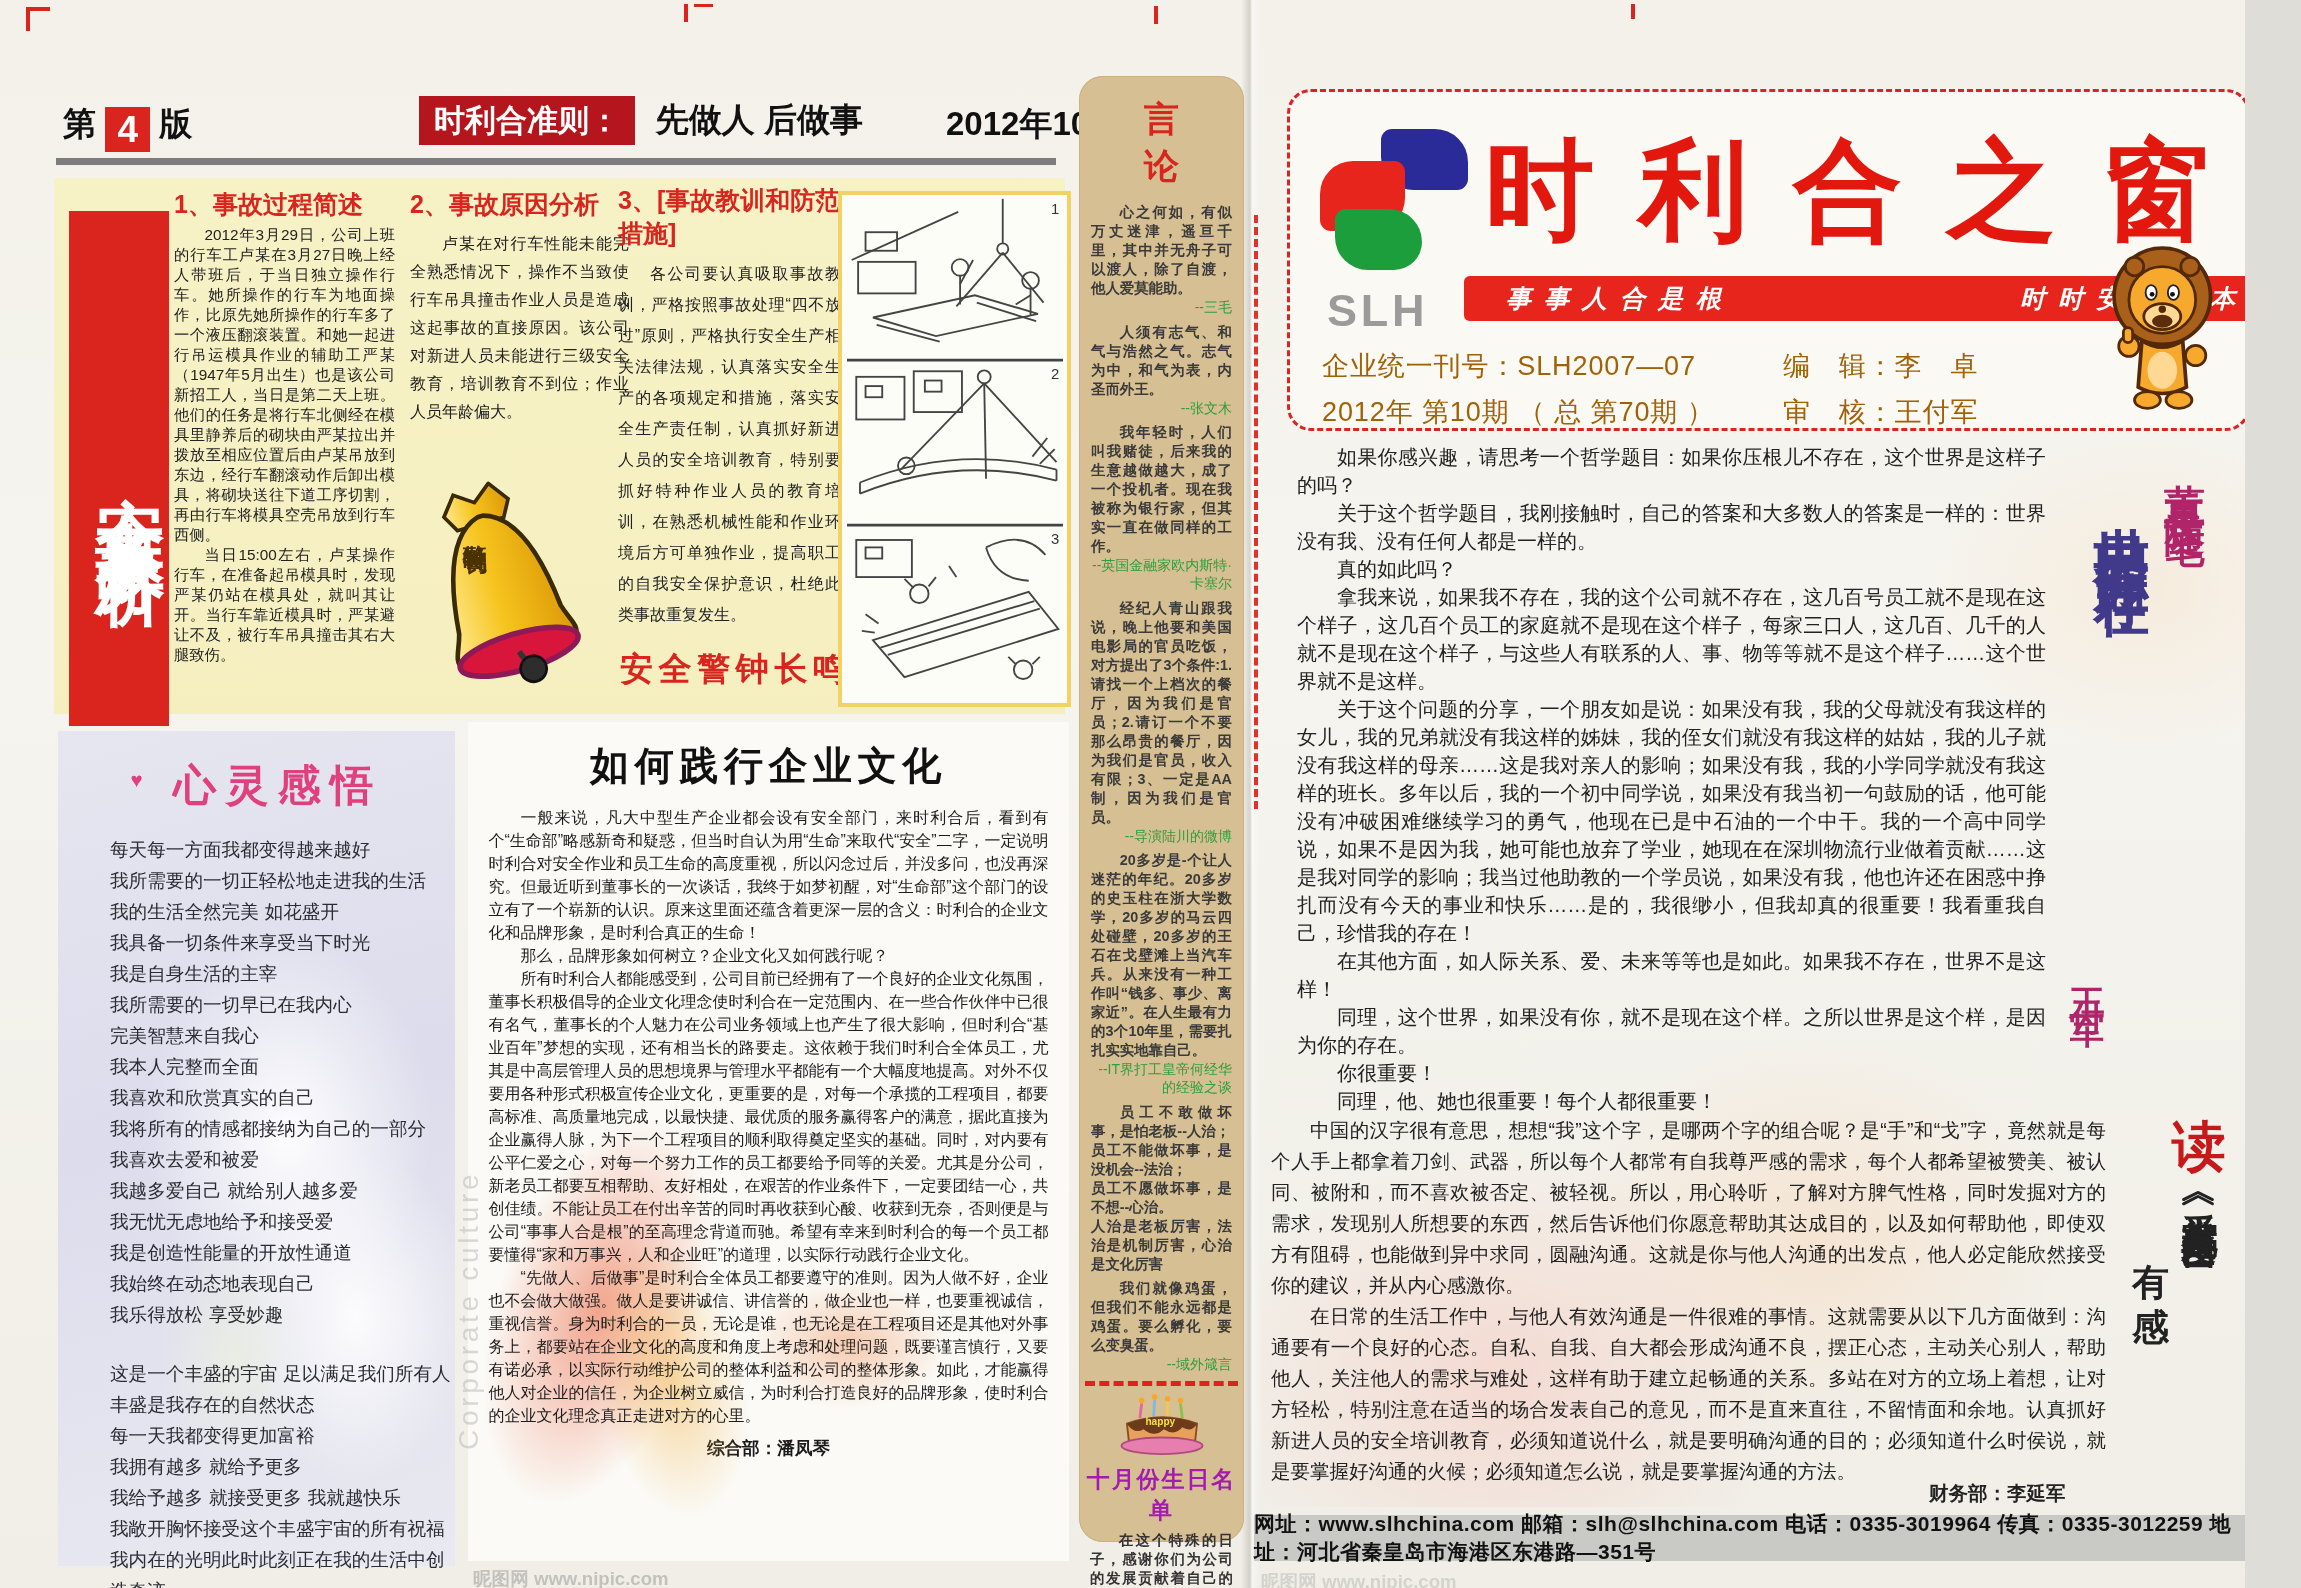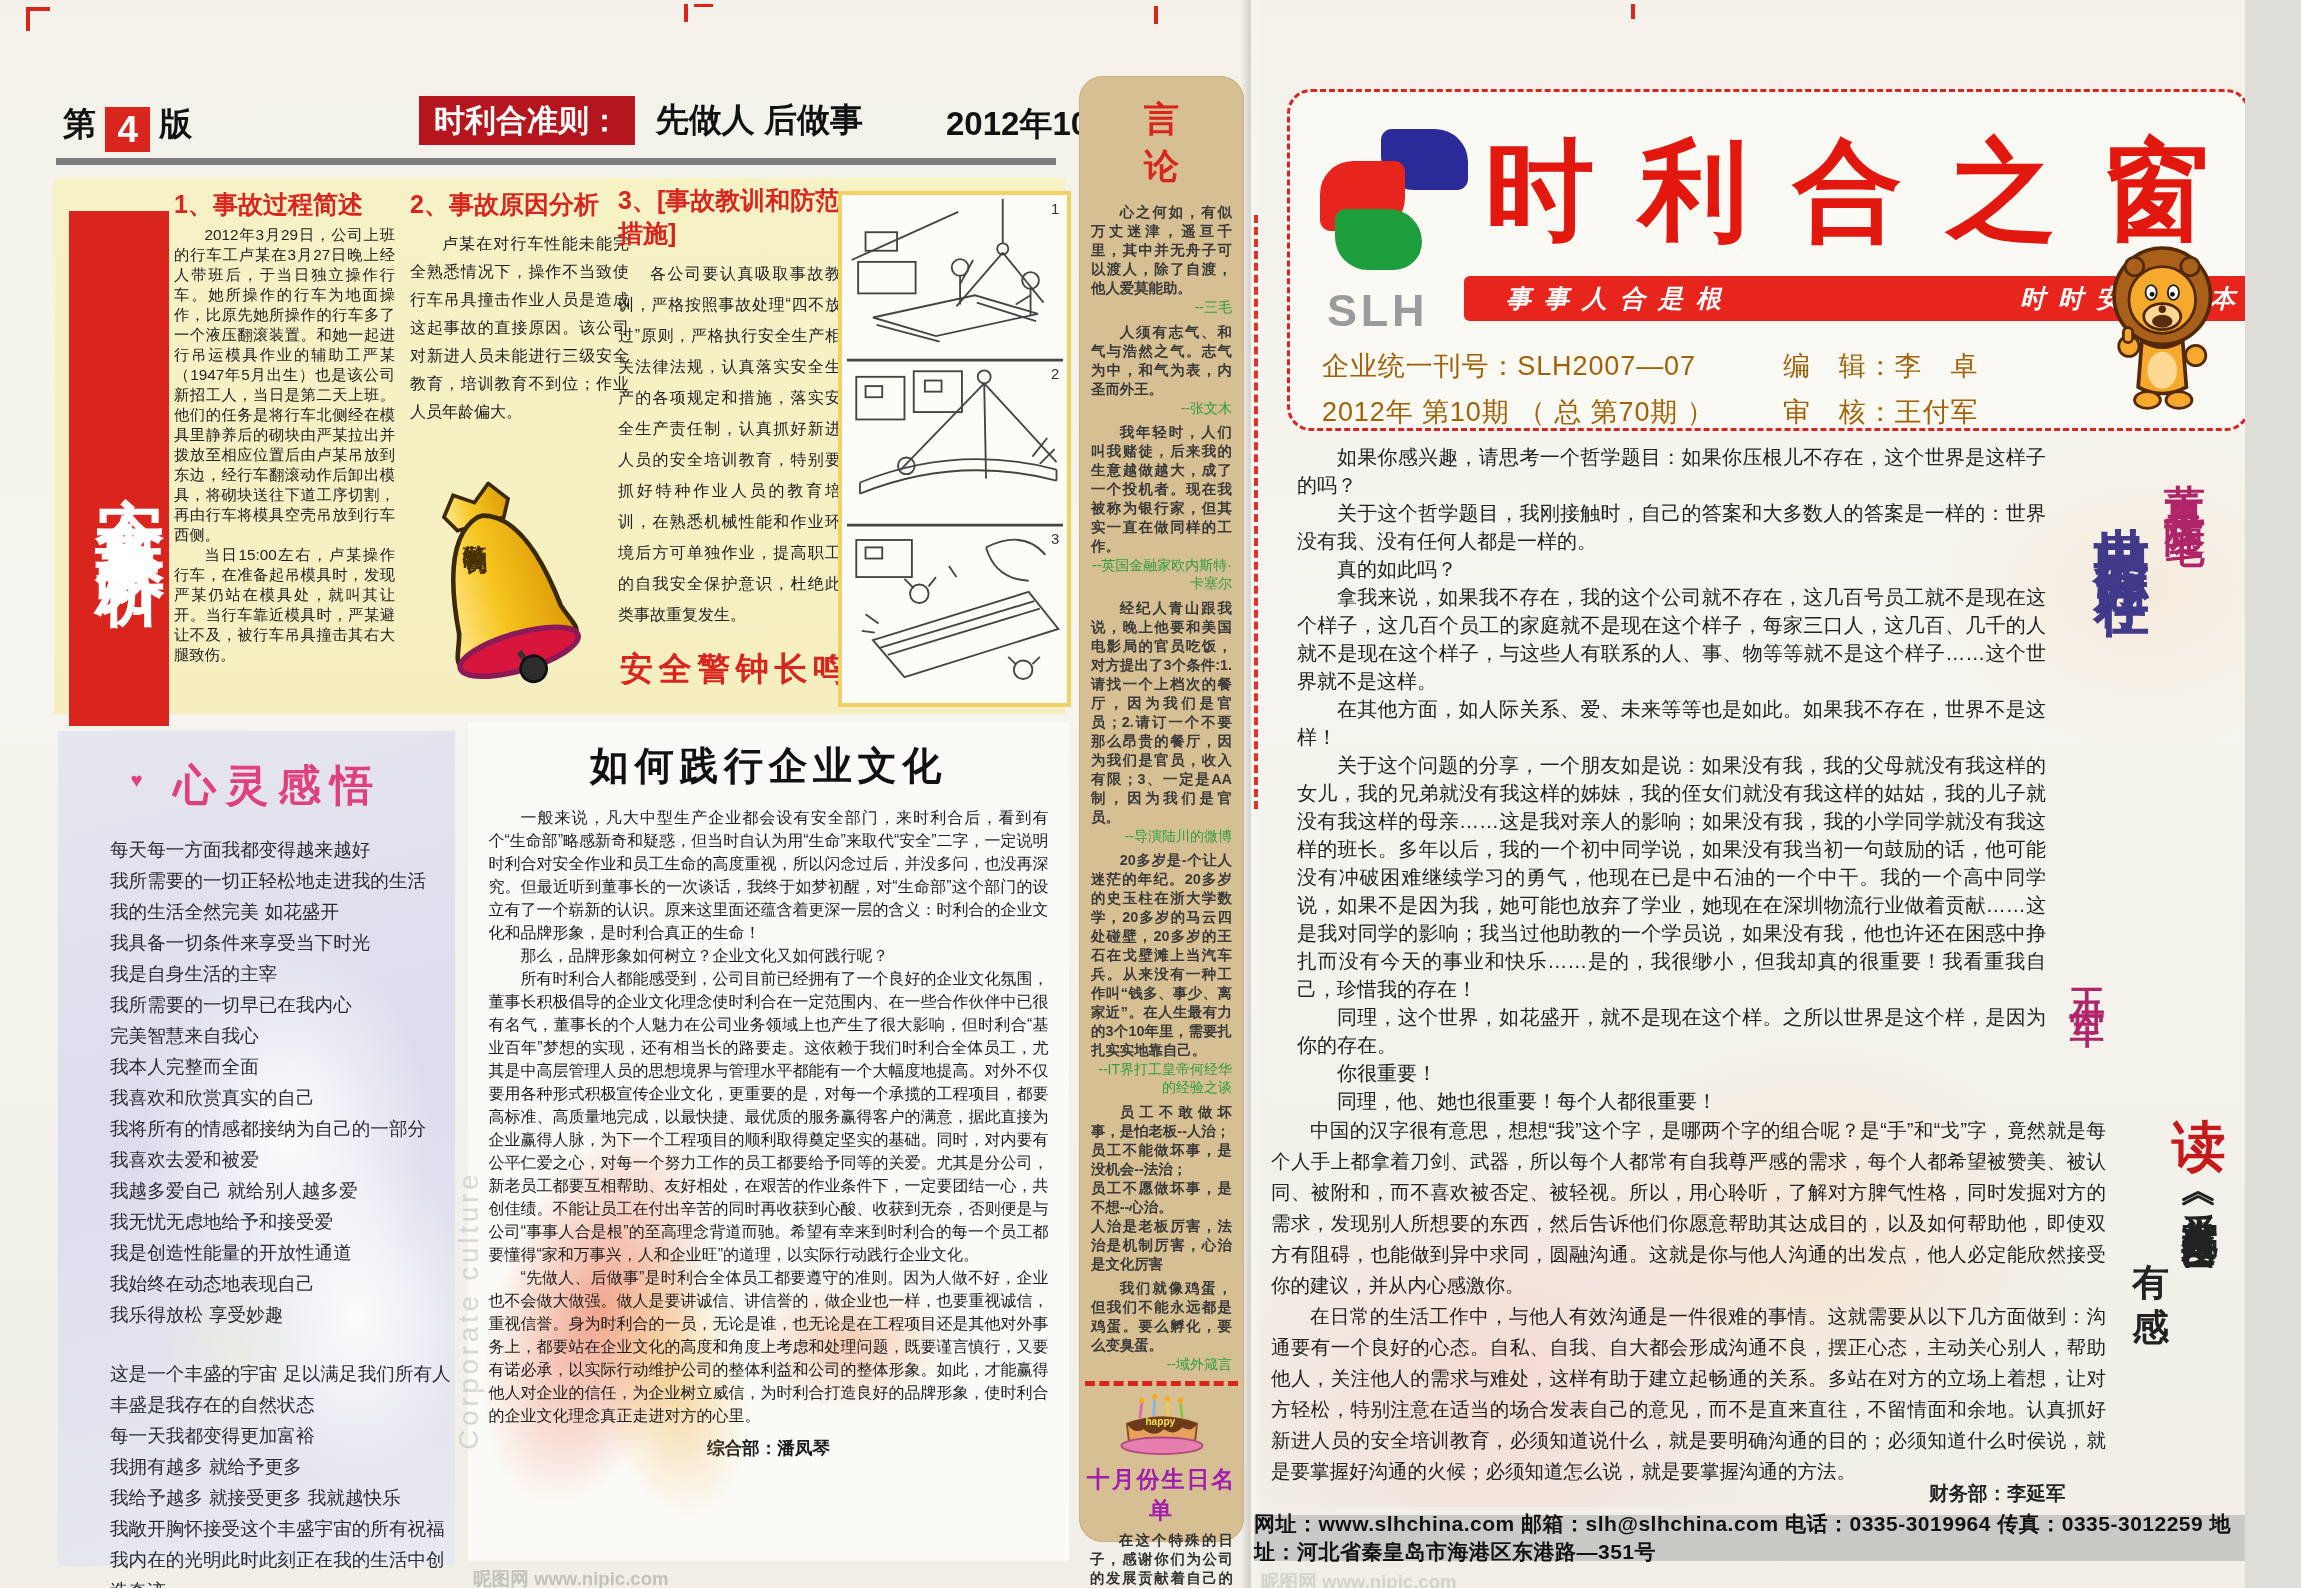--- a/index.html
+++ b/index.html
@@ -361,23 +361,23 @@
     </div>
   </div>
 
   <div class="abs essay-bg" style="left:1261px;top:431px;width:1006px;height:1076px;"></div>
 
   <div class="abs essay-body" style="left:1297px;top:443px;width:749px;">
     <p class="p-indent">如果你感兴趣，请思考一个哲学题目：如果你压根儿不存在，这个世界是这样子的吗？</p>
     <p class="p-indent">关于这个哲学题目，我刚接触时，自己的答案和大多数人的答案是一样的：世界没有我、没有任何人都是一样的。</p>
     <p class="p-indent">真的如此吗？</p>
     <p class="p-indent">拿我来说，如果我不存在，我的这个公司就不存在，这几百号员工就不是现在这个样子，这几百个员工的家庭就不是现在这个样子，每家三口人，这几百、几千的人就不是现在这个样子，与这些人有联系的人、事、物等等就不是这个样子……这个世界就不是这样。</p>
+    <p class="p-indent">关于这个问题的分享，一个朋友如是说：如果没有我，我的父母就没有我这样的女儿，我的兄弟就没有我这样的姊妹，我的侄女们就没有我这样的姑姑，我的儿子就没有我这样的母亲……这是我对亲人的影响；如果没有我，我的小学同学就没有我这样的班长。多年以后，我的一个初中同学说，如果没有我当初一句鼓励的话，他可能没有冲破困难继续学习的勇气，他现在已是中石油的一个中干。我的一个高中同学说，如果不是因为我，她可能也放弃了学业，她现在在深圳物流行业做着贡献……这是我对同学的影响；我当过他助教的一个学员说，如果没有我，他也许还在困惑中挣扎而没有今天的事业和快乐……是的，我很缈小，但我却真的很重要！我看重我自己，珍惜我的存在！</p>
     <p class="p-indent">在其他方面，如人际关系、爱、未来等等也是如此。如果我不存在，世界不是这样！</p>
-    <p class="p-indent">关于这个问题的分享，一个朋友如是说：如果没有我，我的父母就没有我这样的女儿，我的兄弟就没有我这样的姊妹，我的侄女们就没有我这样的姑姑，我的儿子就没有我这样的母亲……这是我对亲人的影响；如果没有我，我的小学同学就没有我这样的班长。多年以后，我的一个初中同学说，如果没有我当初一句鼓励的话，他可能没有冲破困难继续学习的勇气，他现在已是中石油的一个中干。我的一个高中同学说，如果不是因为我，她可能也放弃了学业，她现在在深圳物流行业做着贡献……这是我对同学的影响；我当过他助教的一个学员说，如果没有我，他也许还在困惑中挣扎而没有今天的事业和快乐……是的，我很缈小，但我却真的很重要！我看重我自己，珍惜我的存在！</p>
-    <p class="p-indent">同理，这个世界，如花盛开，就不是现在这个样。之所以世界是这个样，是因为你的存在。</p>
+    <p class="p-indent">同理，这个世界，如果没有你，就不是现在这个样。之所以世界是这个样，是因为你的存在。</p>
     <p class="p-indent">你很重要！</p>
     <p class="p-indent">同理，他、她也很重要！每个人都很重要！</p>
   </div>
 
   <div class="abs vtext callig-title" style="left:2158px;top:451px;height:315px;">董事长随笔</div>
   <div class="abs vtext callig-big" style="left:2085px;top:482px;height:492px;">世界因你而存在</div>
   <div class="abs vtext callig-sign" style="left:2063px;top:960px;height:176px;">王付军</div>
 
   <div class="abs read-body" style="left:1271px;top:1115px;width:835px;">
     <p class="p-indent">中国的汉字很有意思，想想“我”这个字，是哪两个字的组合呢？是“手”和“戈”字，竟然就是每个人手上都拿着刀剑、武器，所以每个人都常有自我尊严感的需求，每个人都希望被赞美、被认同、被附和，而不喜欢被否定、被轻视。所以，用心聆听，了解对方脾气性格，同时发掘对方的需求，发现别人所想要的东西，然后告诉他们你愿意帮助其达成目的，以及如何帮助他，即使双方有阻碍，也能做到异中求同，圆融沟通。这就是你与他人沟通的出发点，他人必定能欣然接受你的建议，并从内心感激你。</p>

